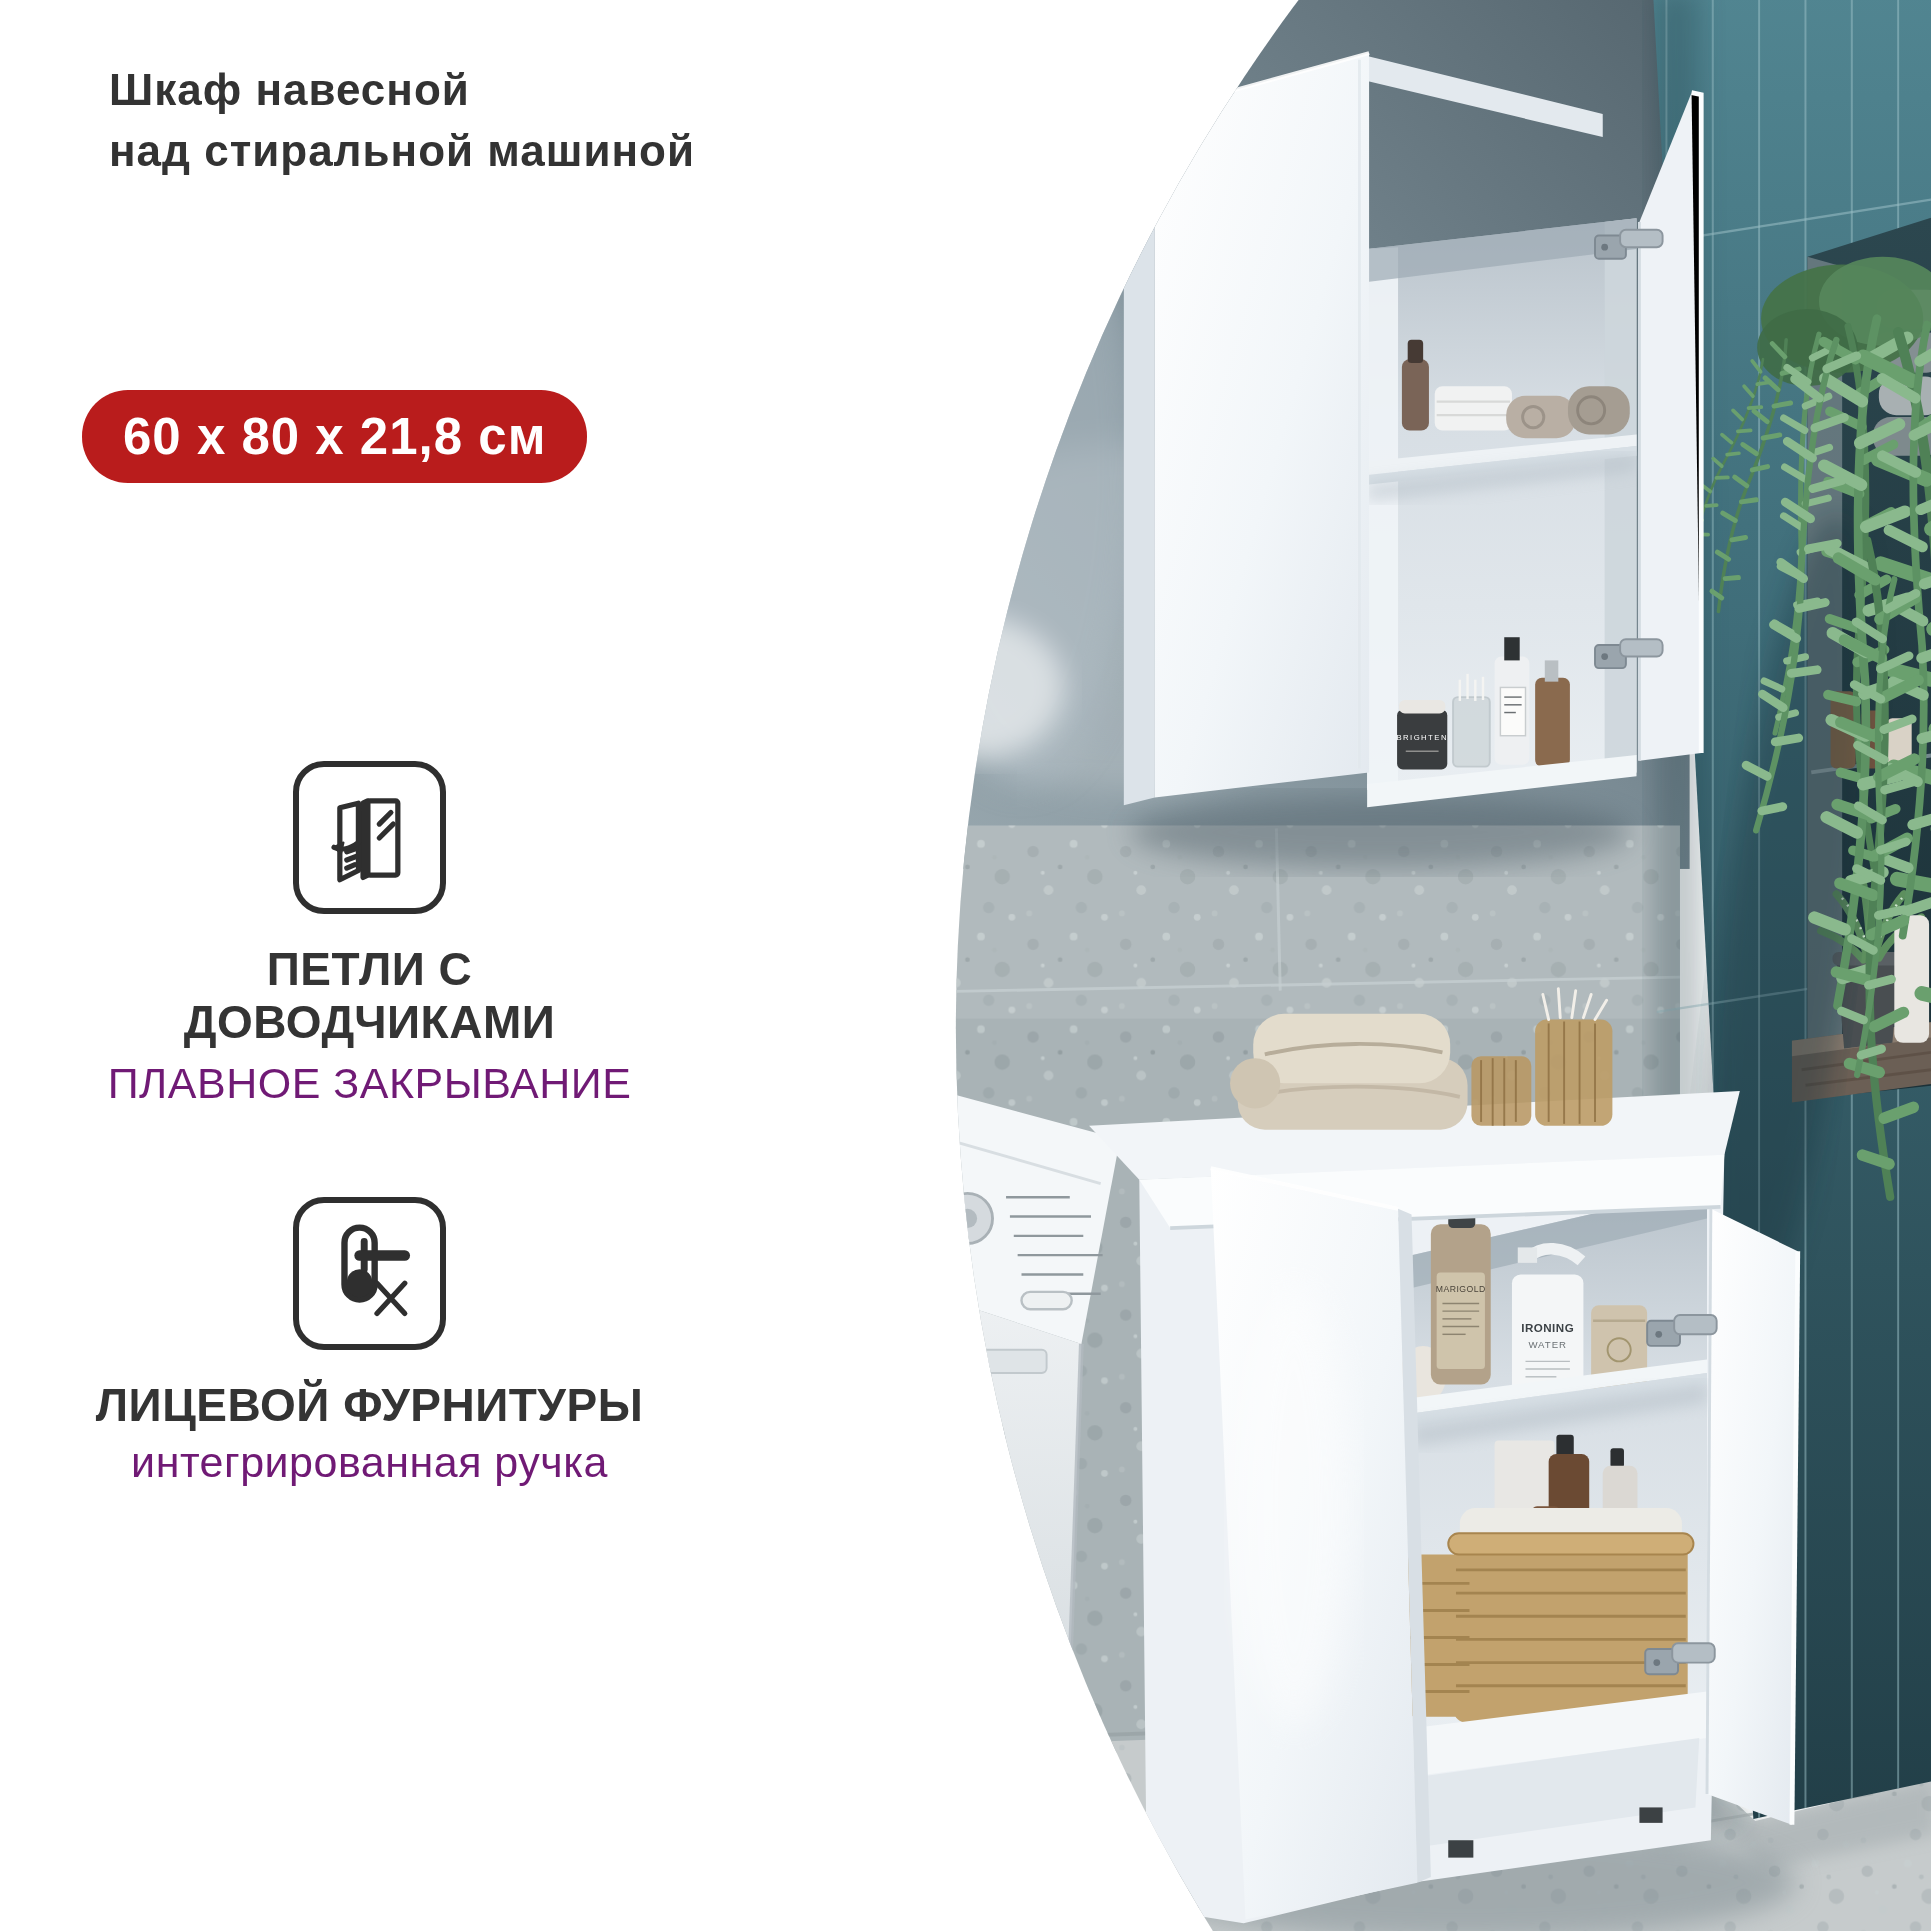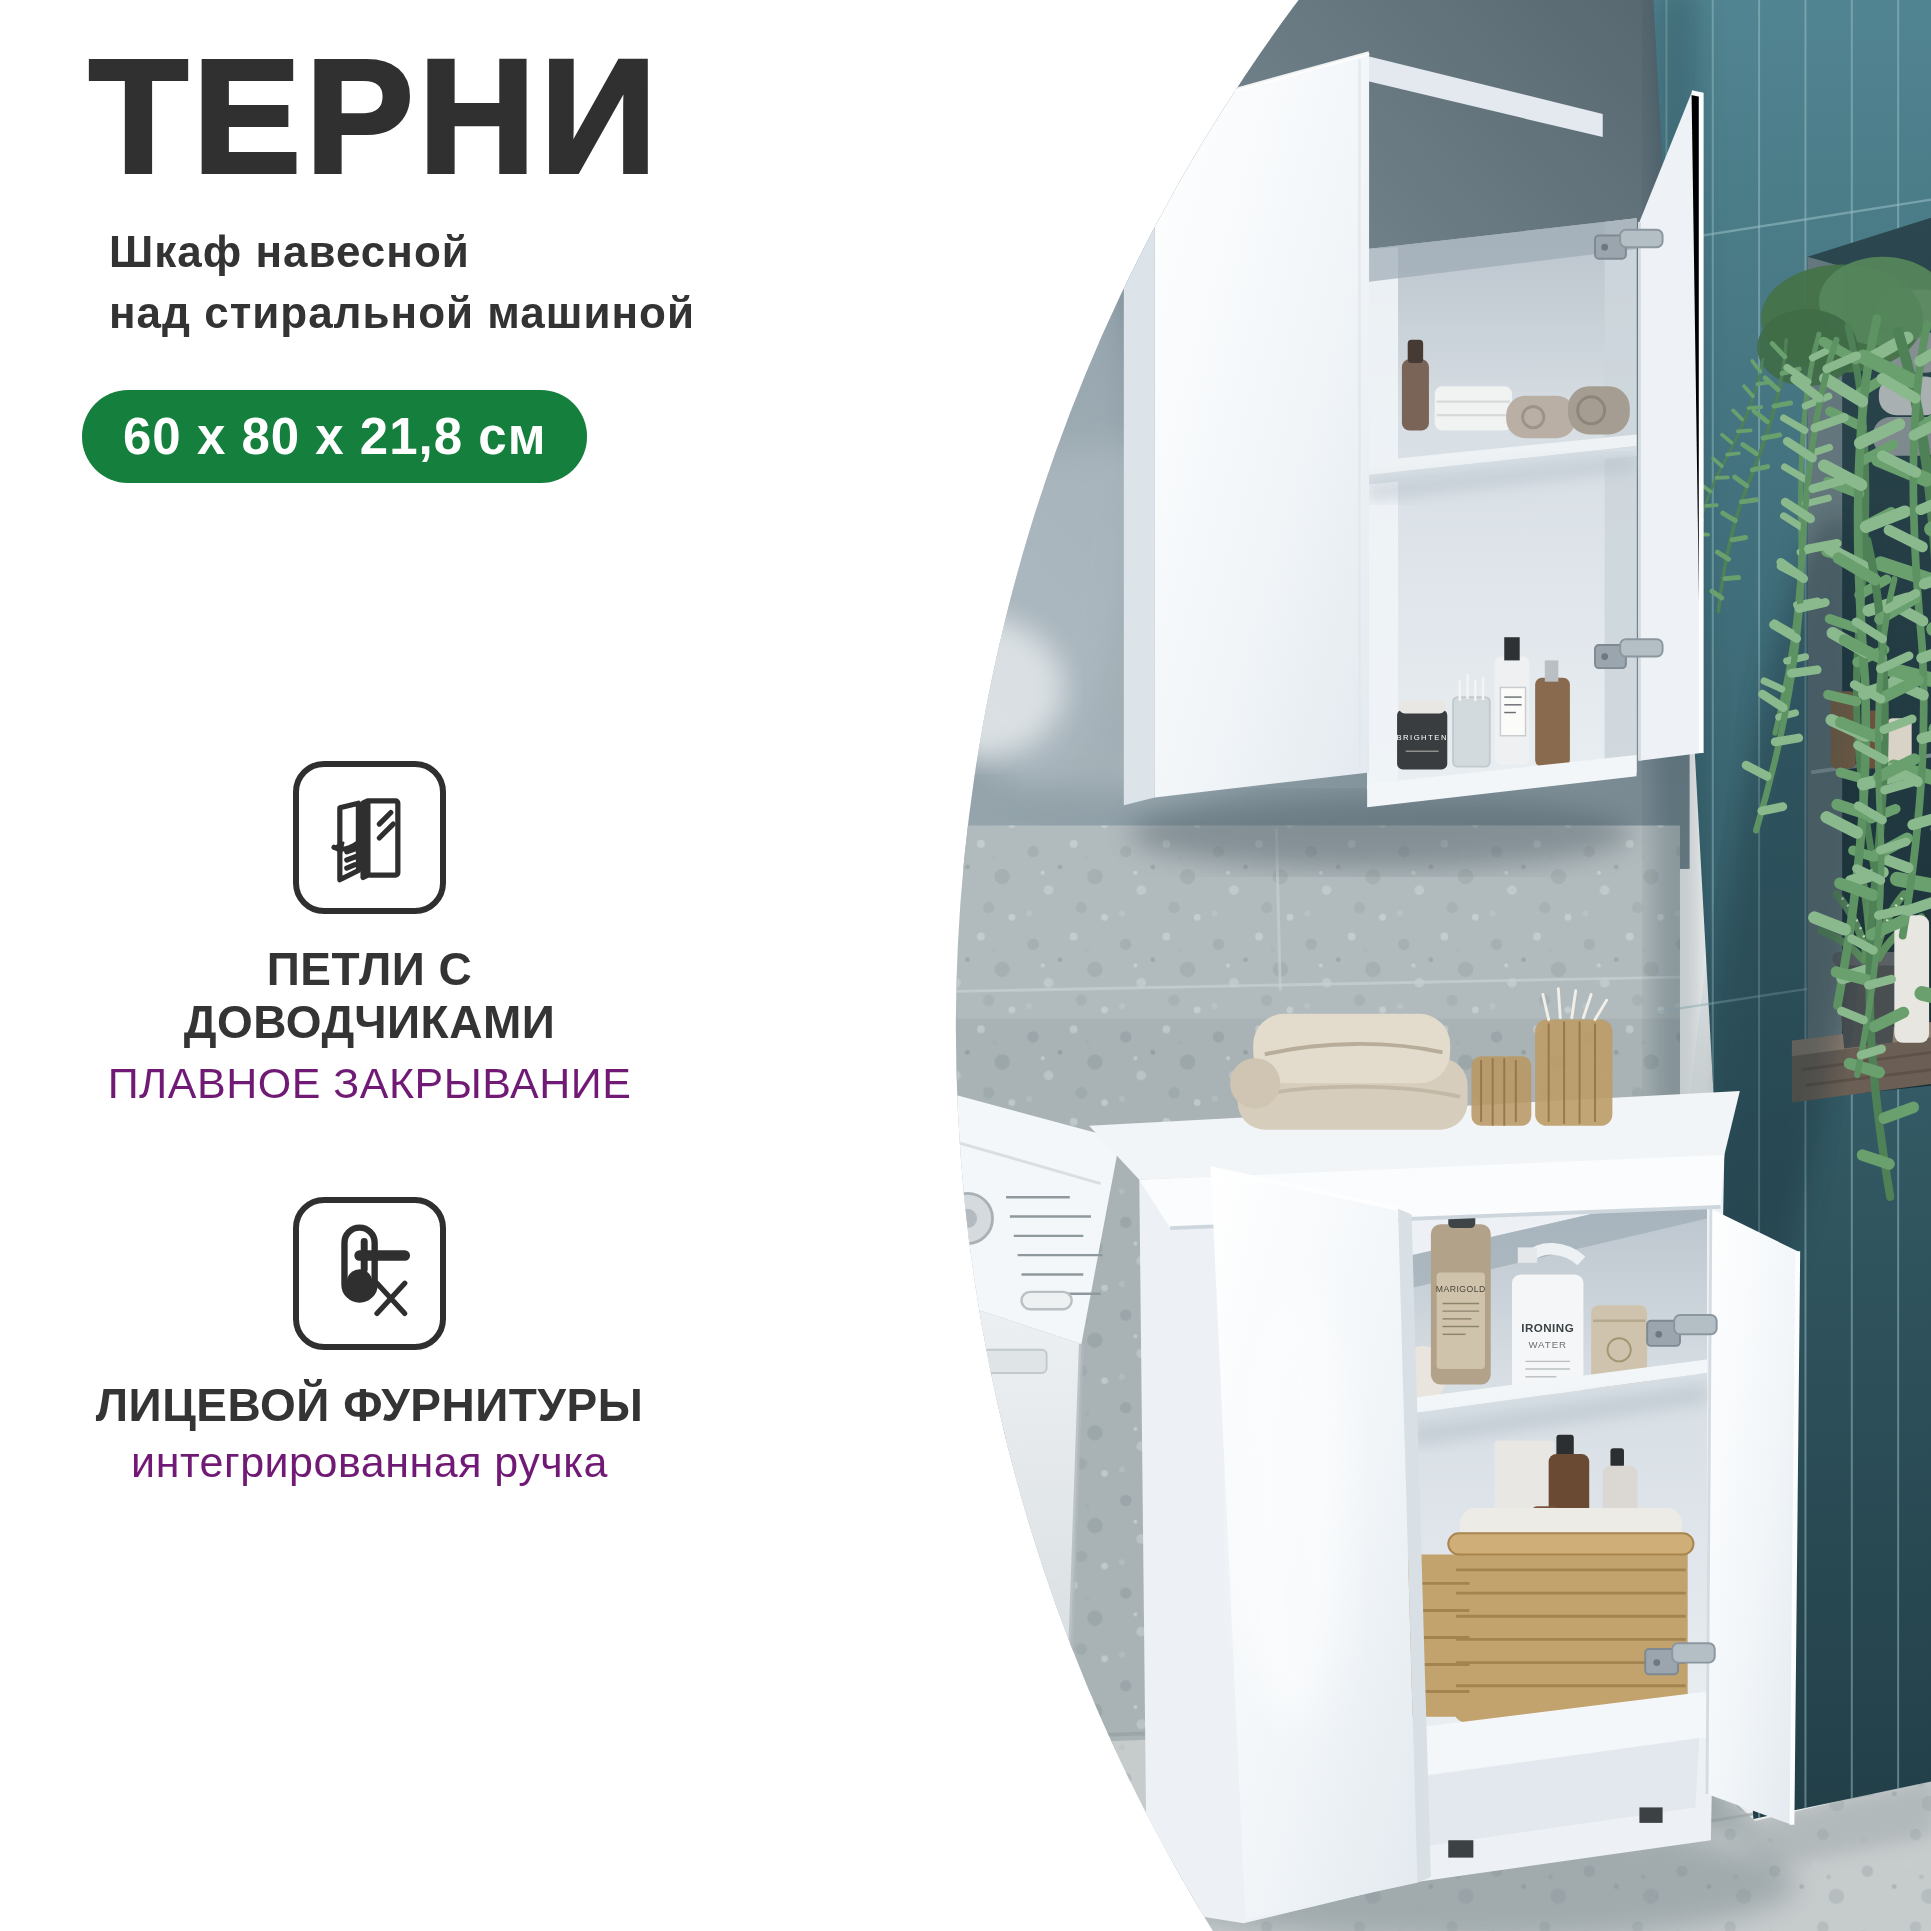--- a/index.html
+++ b/index.html
@@ -11,21 +11,21 @@
   .header{position:absolute;left:89px;top:35px;width:1062px;}
   .title{
     font-size:162px;font-weight:700;letter-spacing:4.8px;line-height:1.0;
     color:#303030;-webkit-text-stroke:3.9px #303030;
   }
   .subtitle{
     margin-top:25px;font-size:44px;font-weight:700;line-height:1.38;color:#333333;letter-spacing:1px;margin-left:20px;
   }
   .badge{
     position:absolute;left:82px;top:390px;height:93px;border-radius:46px;
-    background:#15803d;display:inline-flex;align-items:center;padding:0 41px;
+    background:#b91c1c;display:inline-flex;align-items:center;padding:0 41px;
   }
   .badge-text{font-size:51px;font-weight:700;color:#ffffff;letter-spacing:1px;}
   .feature{position:absolute;left:80px;width:579px;text-align:center;}
   .f1{top:761px;}
   .f2{top:1197px;}
   .icon-box{
     width:141px;height:141px;border:6.8px solid #2f2f2f;border-radius:31px;
     margin:0 auto;display:flex;align-items:center;justify-content:center;background:#fff;
   }
   .feat-title{margin-top:29px;font-size:46px;font-weight:700;color:#343434;line-height:1.16;letter-spacing:0.5px;}
@@ -458,21 +458,20 @@
             <rect x="1704" y="1708" width="34" height="26" rx="4" fill="#9aa5ad" stroke="#7e8992" stroke-width="2"></rect>
             <rect x="1732" y="1702" width="44" height="20" rx="6" fill="#b4bec5" stroke="#8c969e" stroke-width="2"></rect>
             <circle cx="1716" cy="1722" r="3.5" fill="#6d7880"></circle>
           </g>
         </g>
       </g>
     </g>
   </svg>
 
   <div class="header">
-    <div class="title">ТЕРНИ</div>
     <div class="subtitle">
       <div>Шкаф навесной</div>
       <div>над стиральной машиной</div>
     </div>
   </div>
 
   <div class="badge">
     <span class="badge-text">60 x 80 x 21,8 см</span>
   </div>
 

